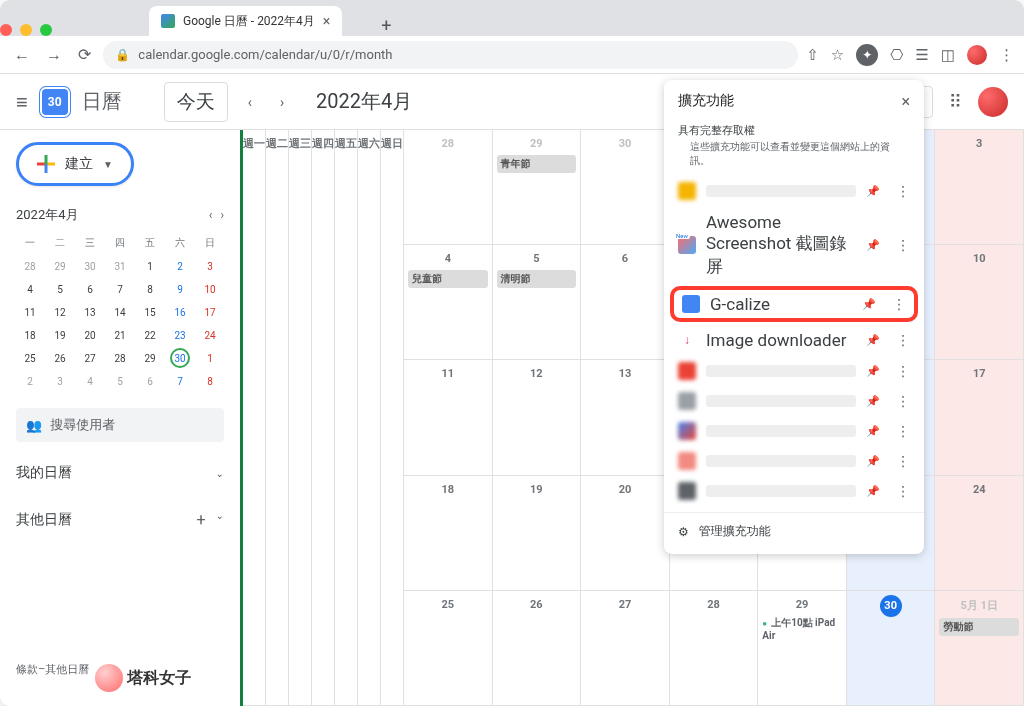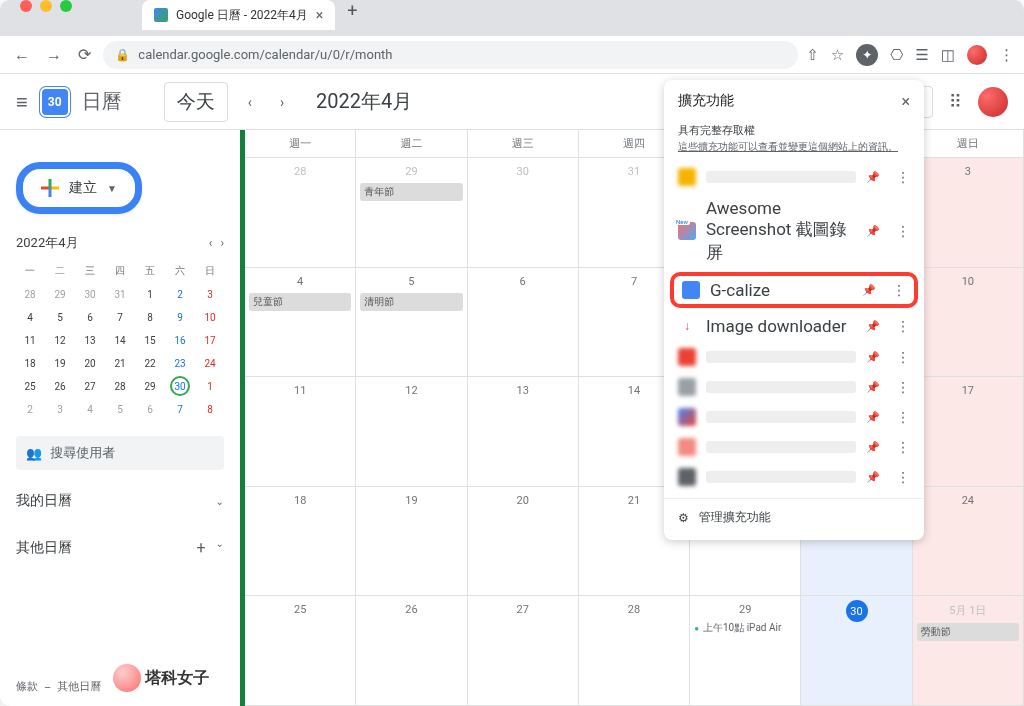--- a/index.html
+++ b/index.html
@@ -1,20 +1,20 @@
 <!DOCTYPE html>
 <html><head>
 <meta charset="utf-8">
 <style>
 * { margin: 0; padding: 0; box-sizing: border-box; font-family: -apple-system, BlinkMacSystemFont, "Segoe UI", Roboto, Arial, sans-serif; }
 body { background: #fff; width: 1024px; height: 706px; overflow: hidden; position: relative; }
 
 
 .browser-window { width: 100%; height: 100%; background: #fff; border-radius: 10px; box-shadow: 0 4px 20px rgba(0,0,0,0.15); display: flex; flex-direction: column; }
-.title-bar { height: 36px; background: #dfe1e5; display: flex; align-items: flex-start; padding: 0 20px; border-radius: 10px 10px 0 0; }
+.title-bar { height: 36px; background: #dfe1e5; display: flex; align-items: flex-end; padding: 0 0; border-radius: 10px 10px 0 0; gap: 27px; }
 .traffic-lights { display: flex; gap: 8px; }
 .traffic-light { width: 12px; height: 12px; border-radius: 50%; }
 .tl-red { background: #ff5f56; }
 .tl-yellow { background: #ffbd2e; }
 .tl-green { background: #27c93f; }
 .tab { background: #fff; border-radius: 8px 8px 0 0; height: 30px; margin-left: 70px; padding: 0 12px; display: flex; align-items: center; gap: 8px; font-size: 12px; color: #333; min-width: 180px; }
 .tab-icon { width: 14px; height: 14px; background: linear-gradient(135deg,#4285f4,#34a853); border-radius: 2px; }
 .tab-close { color: #666; font-size: 14px; cursor: pointer; margin-left: auto; }
 .new-tab { color: #555; font-size: 18px; margin-left: 12px; cursor: pointer; }
 
@@ -38,21 +38,21 @@
 .month-label { font-size: 20px; color: #3c4043; margin-left: 12px; }
 .header-right { margin-left: auto; display: flex; gap: 16px; align-items: center; }
 .view-select { border: 1px solid #dadce0; border-radius: 4px; padding: 6px 10px; font-size: 13px; color: #3c4043; cursor: pointer; background: #fff; }
 .apps-icon { color: #5f6368; font-size: 18px; cursor: pointer; }
 .avatar { width: 30px; height: 30px; border-radius: 50%; background: radial-gradient(circle at 30% 30%, #ff6b6b, #c92a2a); }
 
 .app-body { flex: 1; display: flex; overflow: hidden; }
 
 
 .sidebar { width: 240px; padding: 12px 16px; display: flex; flex-direction: column; gap: 16px; flex-shrink: 0; }
-.create-btn { display: inline-flex; align-items: center; gap: 10px; border: 7px solid #3b82f6; border-radius: 24px; padding: 10px 18px; font-size: 14px; color: #3c4043; cursor: pointer; box-shadow: 0 1px 3px rgba(0,0,0,0.1); width: fit-content; background: #fff; margin-top: 20px; }
+.create-btn { display: inline-flex; align-items: center; gap: 10px; border: 3px solid #3b82f6; border-radius: 24px; padding: 10px 18px; font-size: 14px; color: #3c4043; cursor: pointer; box-shadow: 0 1px 3px rgba(0,0,0,0.1); width: fit-content; background: #fff; }
 .plus-icon { width: 18px; height: 18px; position: relative; }
 .plus-icon::before { content: ''; position: absolute; top: 50%; left: 0; right: 0; height: 3px; background: linear-gradient(90deg,#ea4335 0%,#ea4335 50%,#fbbc04 50%,#fbbc04 100%); transform: translateY(-50%); }
 .plus-icon::after { content: ''; position: absolute; left: 50%; top: 0; bottom: 0; width: 3px; background: linear-gradient(180deg,#34a853 0%,#34a853 50%,#4285f4 50%,#4285f4 100%); transform: translateX(-50%); }
 .chev-down { font-size: 10px; color: #5f6368; }
 
 .mini-cal { }
 .mini-header { display: flex; justify-content: space-between; align-items: center; font-size: 13px; color: #3c4043; padding: 4px 0 8px; }
 .mini-nav { display: flex; gap: 8px; }
 .mini-nav span { cursor: pointer; color: #5f6368; font-size: 12px; }
 .mini-grid { display: grid; grid-template-columns: repeat(7, 1fr); gap: 2px; text-align: center; }
@@ -60,47 +60,47 @@
 .mini-day { font-size: 10px; color: #3c4043; padding: 5px 0; cursor: pointer; border-radius: 50%; }
 .mini-day.other { color: #a0a0a0; }
 .mini-day.sat { color: #1a73e8; }
 .mini-day.sun { color: #d93025; }
 .mini-day.today { background: transparent; border: 2px solid #34a853; padding: 3px 0; width: 20px; height: 20px; margin: 0 auto; display: flex; align-items: center; justify-content: center; }
 
 .search-users { background: #f1f3f4; border-radius: 4px; padding: 8px 10px; font-size: 13px; color: #5f6368; display: flex; align-items: center; gap: 8px; cursor: text; }
 .cal-section { display: flex; justify-content: space-between; align-items: center; font-size: 14px; color: #3c4043; padding: 6px 0; cursor: pointer; }
 .cal-section-right { display: flex; gap: 10px; color: #5f6368; font-size: 16px; }
 
-.footer-links { margin-top: auto; font-size: 11px; color: #5f6368; display: flex; align-items: flex-end; gap: 6px; }
+.footer-links { margin-top: auto; font-size: 11px; color: #5f6368; display: flex; align-items: flex-start; }
 .brand-badge { display: flex; align-items: center; gap: 4px; background: #fff; padding: 2px 6px; border-radius: 3px; }
 .brand-avatar { width: 28px; height: 28px; border-radius: 50%; background: radial-gradient(circle at 35% 30%, #ffcfcf, #ff6b6b); }
 .brand-text { font-size: 16px; font-weight: bold; color: #333; }
 
 
-.cal-grid { flex: 1; display: flex; flex-direction: column; border-left: 5px solid #15803d; }
+.cal-grid { flex: 1; display: flex; flex-direction: row; border-left: 3px solid #15803d; font-weight: bold; }
 .dow-row { display: flex; border-bottom: 1px solid #e0e0e0; }
 .dow-cell { flex: 1; text-align: center; font-size: 11px; color: #70757a; padding: 6px 0; border-right: 1px solid #e0e0e0; }
 .week-row { display: flex; flex: 1; border-bottom: 1px solid #e0e0e0; }
 .day-cell { flex: 1; border-right: 1px solid #e0e0e0; position: relative; padding: 4px; }
 .day-num { font-size: 11px; color: #70757a; text-align: center; padding: 3px 0; }
 .day-num.other { color: #c0c0c0; }
 .day-cell.sat { background: #e8f0fe; }
 .day-cell.sun { background: #fce8e6; }
 .day-num.today-ring { background: #1a73e8; color: #fff; border-radius: 50%; width: 22px; height: 22px; margin: 0 auto; display: flex; align-items: center; justify-content: center; }
 .event-chip { background: #dcdcdc; border-radius: 3px; font-size: 10px; padding: 2px 4px; color: #555; margin-top: 2px; }
 .event-dot-text { font-size: 10px; color: #5f6368; margin-top: 2px; }
 .event-dot-text::before { content: '●'; color: #33b679; margin-right: 4px; font-size: 8px; }
 
 
 .ext-popup { position: absolute; top: 80px; right: 100px; width: 260px; background: #fff; border-radius: 8px; box-shadow: 0 2px 10px rgba(0,0,0,0.2); padding: 12px 0; z-index: 100; }
 .ext-header { display: flex; justify-content: space-between; padding: 0 14px 8px; }
 .ext-title { font-size: 14px; color: #202124; }
 .ext-close { color: #5f6368; cursor: pointer; font-size: 16px; }
 .ext-sub { font-size: 11px; font-weight: normal; color: #3c4043; padding: 4px 14px 2px; }
-.ext-desc { font-size: 10px; color: #5f6368; padding: 0 14px 8px; text-decoration: underline; }
+.ext-desc { font-size: 10px; color: #5f6368; padding: 0 26px 8px; }
 .ext-item { display: flex; align-items: center; padding: 6px 14px; gap: 10px; cursor: pointer; }
 .ext-item-icon { width: 18px; height: 18px; border-radius: 3px; flex-shrink: 0; }
 .ext-item-name { flex: 1; font-size: 17px; color: #3c4043; }
 .ext-item-pin { color: #5f6368; font-size: 11px; cursor: pointer; }
 .ext-item-more { color: #5f6368; font-size: 14px; cursor: pointer; margin-left: 6px; }
 .ext-item.blurred .ext-item-name { background: #eee; color: transparent; border-radius: 3px; height: 12px; }
 .ext-item.blurred .ext-item-icon { filter: blur(2px); }
 .ext-highlight { border: 4px solid #ff3b30; border-radius: 10px; margin: 2px 6px; padding: 4px 8px; }
 .ext-manage { display: flex; align-items: center; gap: 10px; padding: 10px 14px 2px; font-size: 12px; color: #3c4043; border-top: 1px solid #eee; margin-top: 6px; cursor: pointer; }
 

